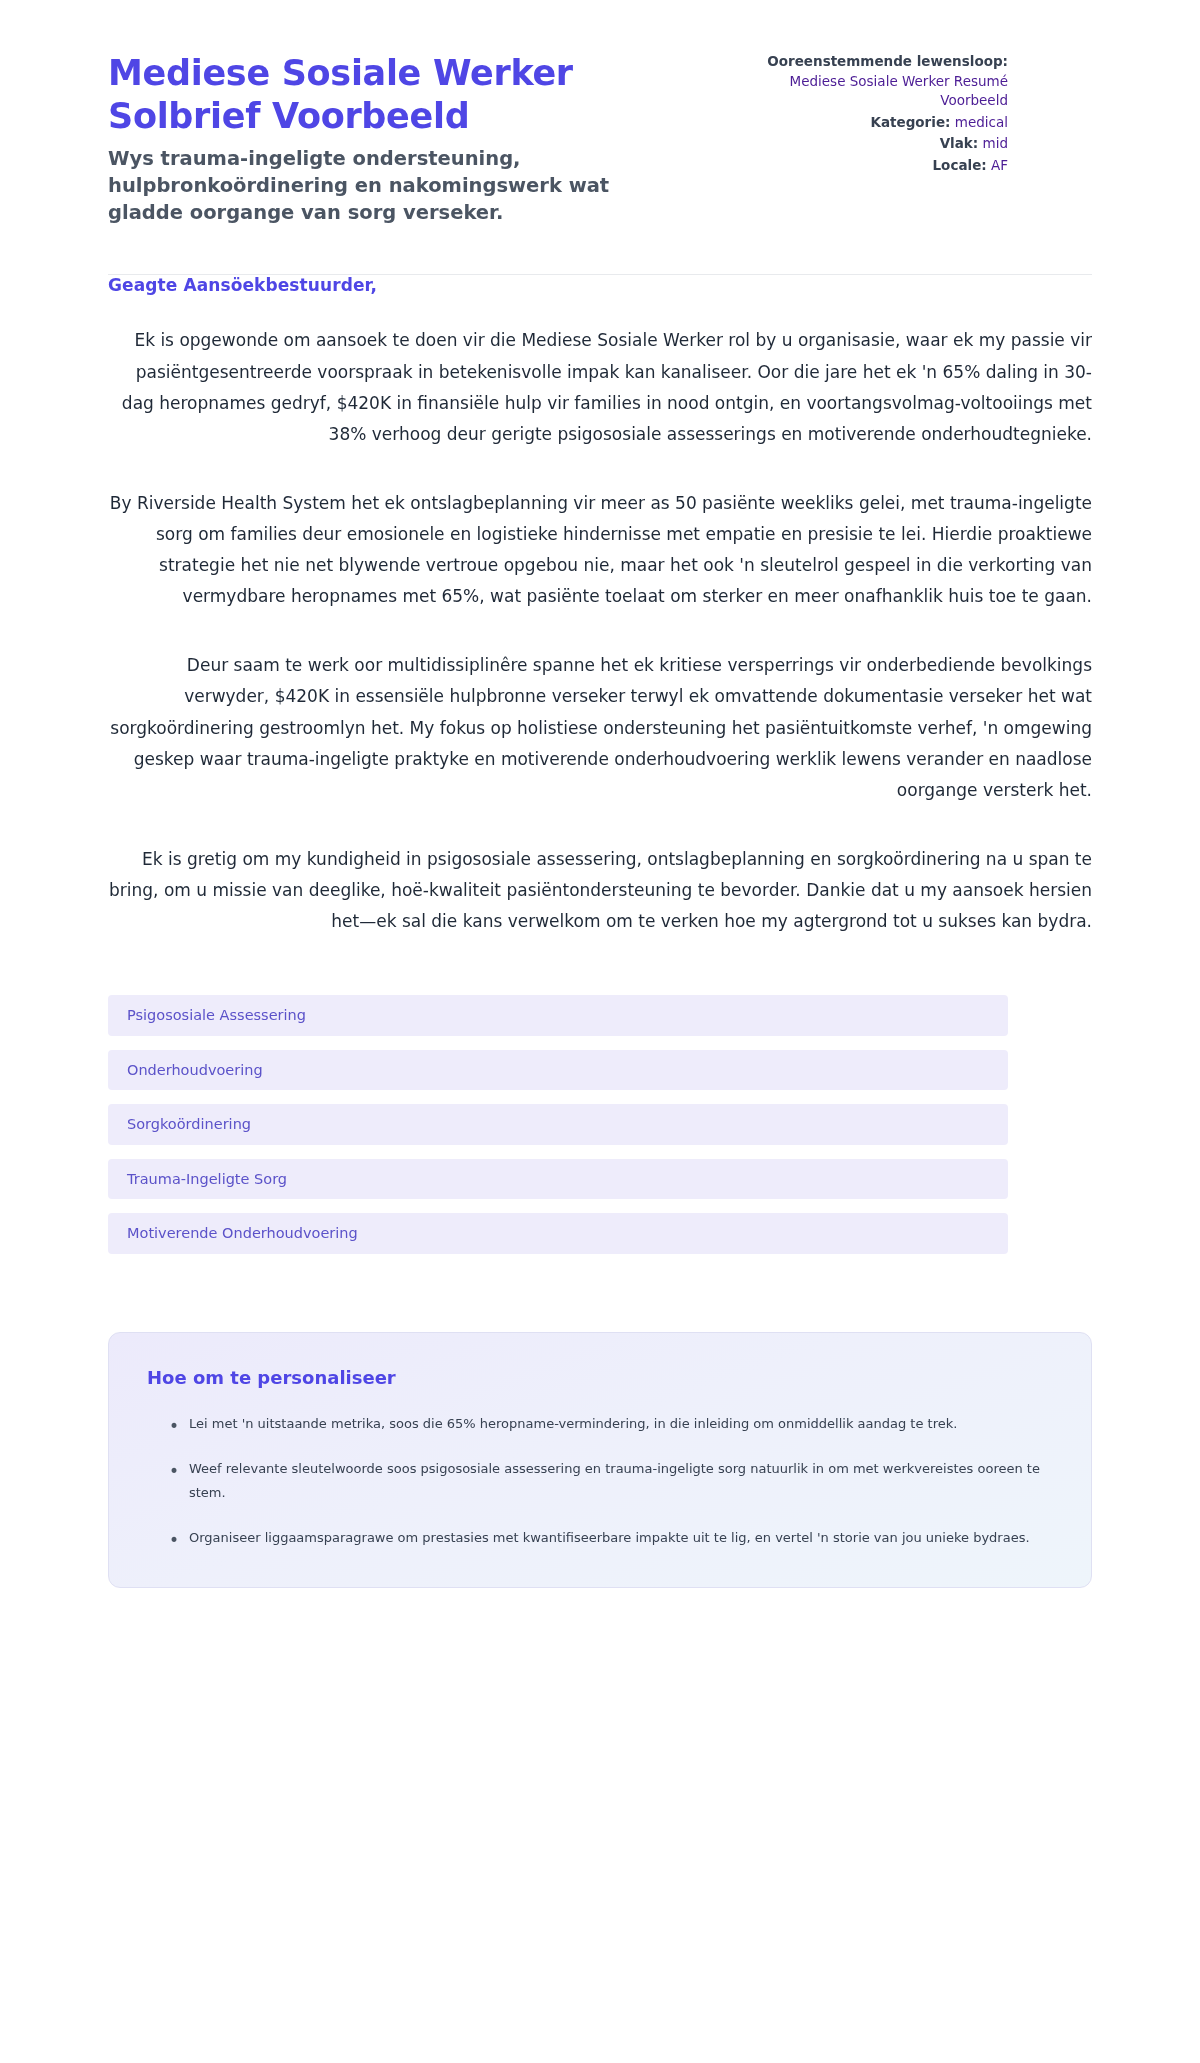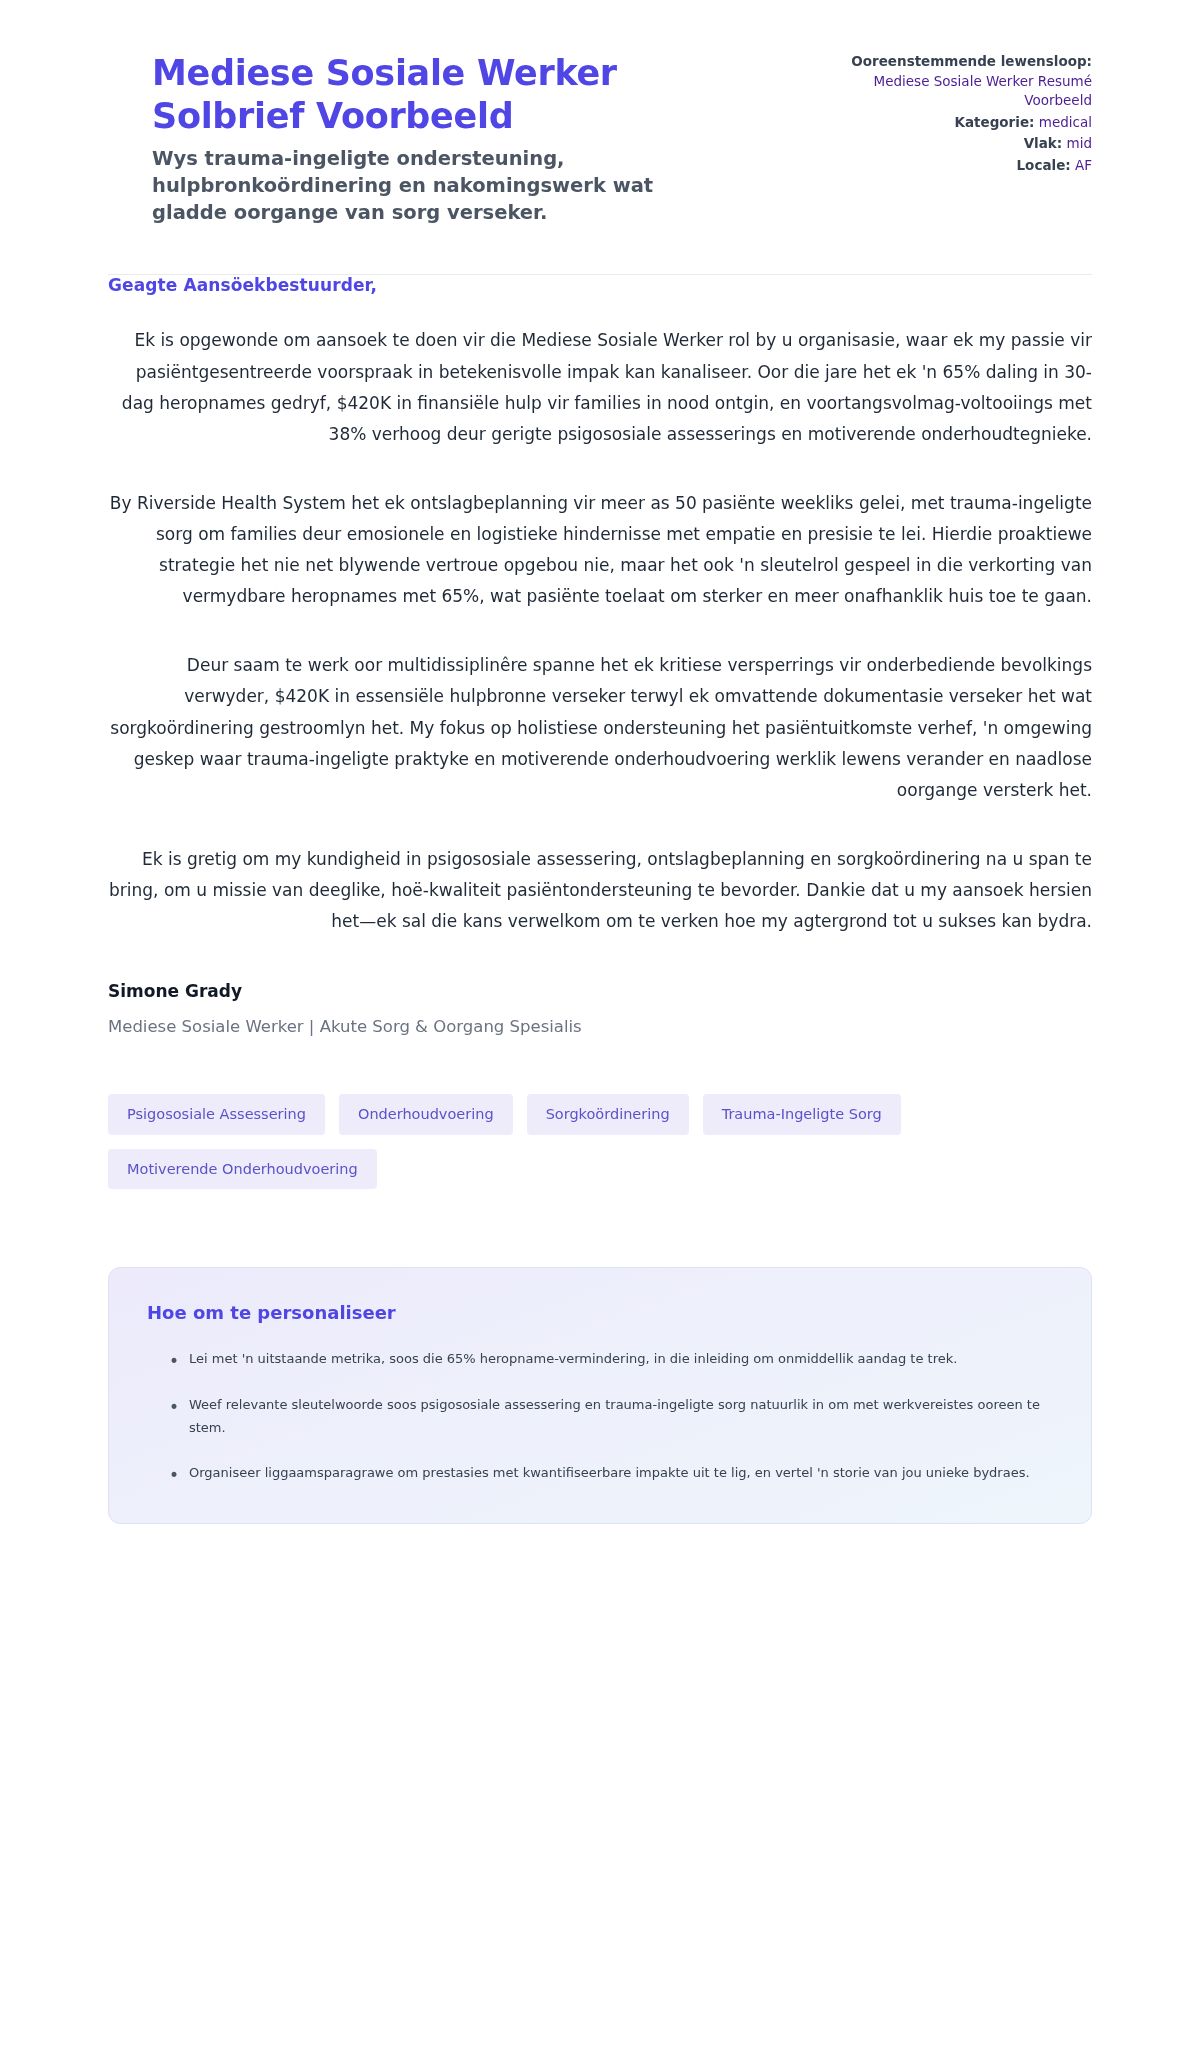--- a/index.html
+++ b/index.html
@@ -18,22 +18,21 @@
 
   .page {
     width: 1200px;
     padding: 46px 108px 40px 108px;
   }
 
   
   .doc-header {
     display: flex;
     align-items: flex-start;
-    justify-content: flex-end;
-    gap: 40px;
+    justify-content: flex-start;
   }
   .header-left {
     flex: 0 1 640px;
     padding-top: 6px;
   }
   .doc-title {
     margin: 0;
     font-size: 35px;
     line-height: 1.22;
     font-weight: 700;
@@ -107,20 +106,21 @@
     color: #6b7280;
   }
 
   
   .tags {
     display: flex;
     flex-wrap: wrap;
     gap: 14px;
     margin-top: 58px;
     max-width: 900px;
+    flex-direction: column;
   }
   .tag {
     background: #eeecfb;
     color: #5b52c9;
     font-size: 14.5px;
     line-height: 1;
     padding: 13px 19px;
     border-radius: 4px;
     white-space: nowrap;
   }
@@ -195,24 +195,20 @@
 
   <hr class="divider">
 
   <div class="letter">
     <p class="salutation">Geagte Aansöekbestuurder,</p>
     <p class="para">Ek is opgewonde om aansoek te doen vir die Mediese Sosiale Werker rol by u organisasie, waar ek my passie vir pasiëntgesentreerde voorspraak in betekenisvolle impak kan kanaliseer. Oor die jare het ek 'n 65% daling in 30-dag heropnames gedryf, $420K in finansiële hulp vir families in nood ontgin, en voortangsvolmag-voltooiings met 38% verhoog deur gerigte psigososiale assesserings en motiverende onderhoudtegnieke.</p>
     <p class="para">By Riverside Health System het ek ontslagbeplanning vir meer as 50 pasiënte weekliks gelei, met trauma-ingeligte sorg om families deur emosionele en logistieke hindernisse met empatie en presisie te lei. Hierdie proaktiewe strategie het nie net blywende vertroue opgebou nie, maar het ook 'n sleutelrol gespeel in die verkorting van vermydbare heropnames met 65%, wat pasiënte toelaat om sterker en meer onafhanklik huis toe te gaan.</p>
     <p class="para">Deur saam te werk oor multidissiplinêre spanne het ek kritiese versperrings vir onderbediende bevolkings verwyder, $420K in essensiële hulpbronne verseker terwyl ek omvattende dokumentasie verseker het wat sorgkoördinering gestroomlyn het. My fokus op holistiese ondersteuning het pasiëntuitkomste verhef, 'n omgewing geskep waar trauma-ingeligte praktyke en motiverende onderhoudvoering werklik lewens verander en naadlose oorgange versterk het.</p>
     <p class="para">Ek is gretig om my kundigheid in psigososiale assessering, ontslagbeplanning en sorgkoördinering na u span te bring, om u missie van deeglike, hoë-kwaliteit pasiëntondersteuning te bevorder. Dankie dat u my aansoek hersien het—ek sal die kans verwelkom om te verken hoe my agtergrond tot u sukses kan bydra.</p>
 
-    <div class="signature">
-      <p class="sig-name">Simone Grady</p>
-      <p class="sig-role">Mediese Sosiale Werker | Akute Sorg &amp; Oorgang Spesialis</p>
-    </div>
 
     <div class="tags">
       <span class="tag">Psigososiale Assessering</span>
       <span class="tag">Onderhoudvoering</span>
       <span class="tag">Sorgkoördinering</span>
       <span class="tag">Trauma-Ingeligte Sorg</span>
       <span class="tag">Motiverende Onderhoudvoering</span>
     </div>
 
     <div class="callout">

